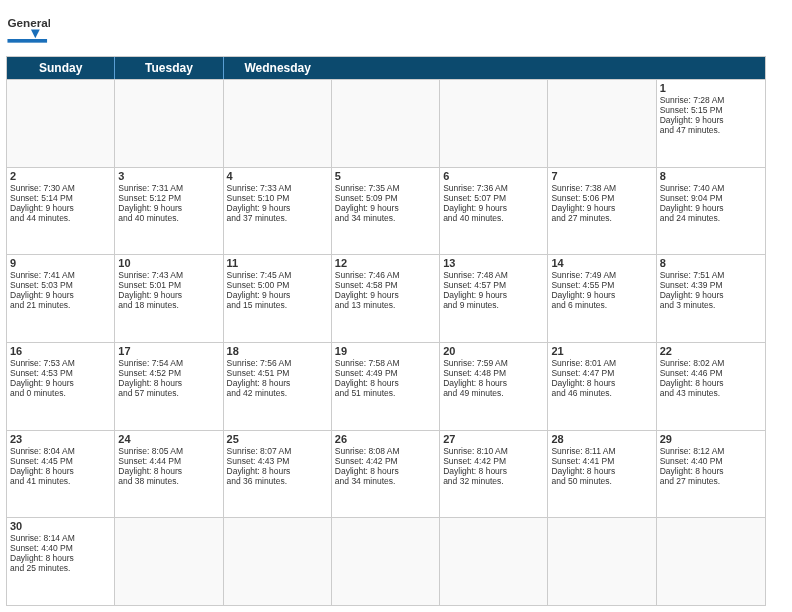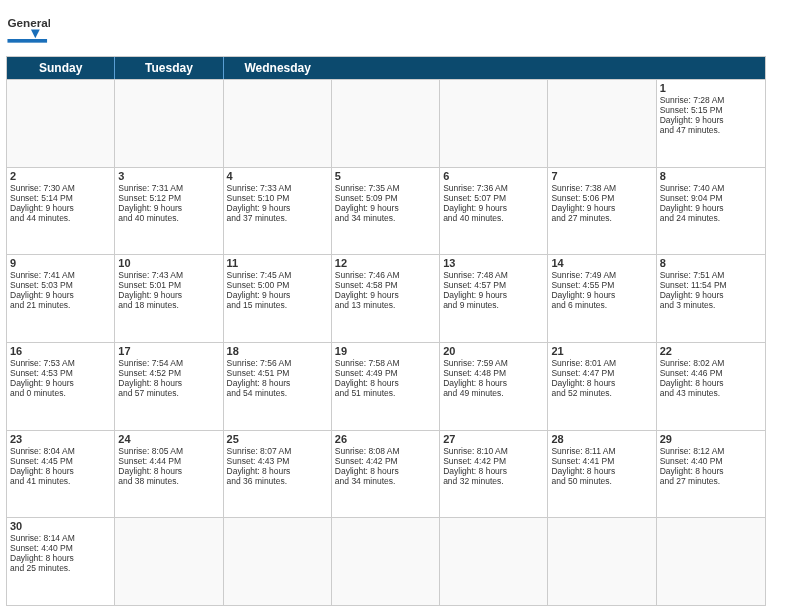--- a/index.html
+++ b/index.html
@@ -225,21 +225,21 @@
           <div class="cell">
             <span class="cell-num">14</span>
             <div>Sunrise: 7:49 AM</div>
             <div>Sunset: 4:55 PM</div>
             <div>Daylight: 9 hours</div>
             <div>and 6 minutes.</div>
           </div>
           <div class="cell">
             <span class="cell-num">8</span>
             <div>Sunrise: 7:51 AM</div>
-            <div>Sunset: 11:54 PM</div>
+            <div>Sunset: 4:39 PM</div>
             <div>Daylight: 9 hours</div>
             <div>and 3 minutes.</div>
           </div>
         </div>
         <div class="week-row">
           <div class="cell">
             <span class="cell-num">16</span>
             <div>Sunrise: 7:53 AM</div>
             <div>Sunset: 4:53 PM</div>
             <div>Daylight: 9 hours</div>
@@ -250,42 +250,42 @@
             <div>Sunrise: 7:54 AM</div>
             <div>Sunset: 4:52 PM</div>
             <div>Daylight: 8 hours</div>
             <div>and 57 minutes.</div>
           </div>
           <div class="cell">
             <span class="cell-num">18</span>
             <div>Sunrise: 7:56 AM</div>
             <div>Sunset: 4:51 PM</div>
             <div>Daylight: 8 hours</div>
-            <div>and 54 minutes.</div>
+            <div>and 42 minutes.</div>
           </div>
           <div class="cell">
             <span class="cell-num">19</span>
             <div>Sunrise: 7:58 AM</div>
             <div>Sunset: 4:49 PM</div>
             <div>Daylight: 8 hours</div>
             <div>and 51 minutes.</div>
           </div>
           <div class="cell">
             <span class="cell-num">20</span>
             <div>Sunrise: 7:59 AM</div>
             <div>Sunset: 4:48 PM</div>
             <div>Daylight: 8 hours</div>
             <div>and 49 minutes.</div>
           </div>
           <div class="cell">
             <span class="cell-num">21</span>
             <div>Sunrise: 8:01 AM</div>
             <div>Sunset: 4:47 PM</div>
             <div>Daylight: 8 hours</div>
-            <div>and 52 minutes.</div>
+            <div>and 46 minutes.</div>
           </div>
           <div class="cell">
             <span class="cell-num">22</span>
             <div>Sunrise: 8:02 AM</div>
             <div>Sunset: 4:46 PM</div>
             <div>Daylight: 8 hours</div>
             <div>and 43 minutes.</div>
           </div>
         </div>
         <div class="week-row">

